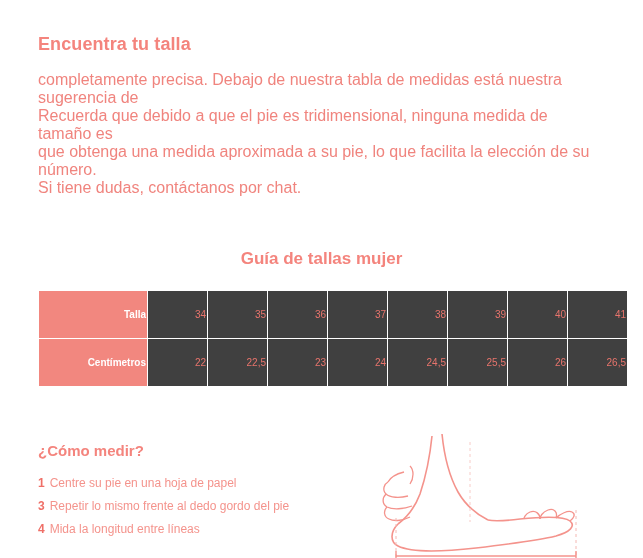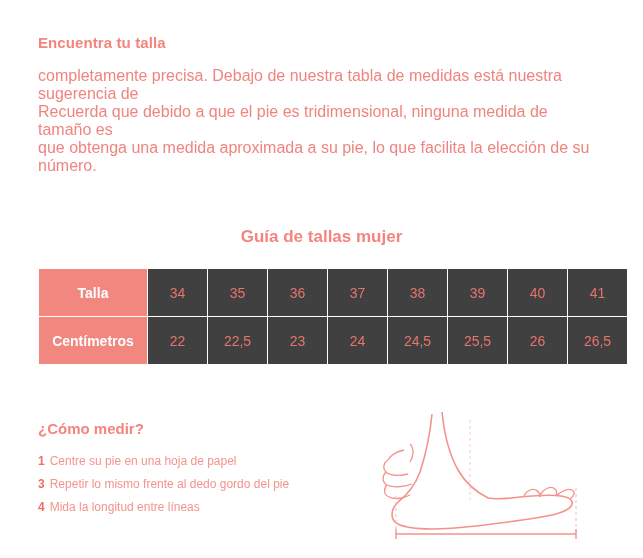--- a/index.html
+++ b/index.html
@@ -15,21 +15,21 @@
     overflow: hidden;
   }
   .page {
     position: relative;
     width: 643px;
     height: 558px;
     box-sizing: border-box;
     padding: 34px 38px 0 38px;
   }
   .heading {
-    font-size: 15px;
+    font-size: 18px;
     font-weight: bold;
     color: #f4847d;
     margin: 0 0 16px 0;
     letter-spacing: 0.1px;
   }
   .intro {
     font-size: 12.5px;
     line-height: 21.5px;
     color: #f4938c;
     max-width: 560px;
@@ -46,23 +46,23 @@
     text-align: center;
   }
   table.size-table {
     border-collapse: collapse;
     width: 567px;
     table-layout: fixed;
   }
   table.size-table td {
     border: 1px solid #ffffff;
     height: 45px;
-    text-align: center;
+    text-align: right;
     vertical-align: middle;
-    font-size: 14px;
+    font-size: 10px;
   }
   td.row-label {
     background: #f2877f;
     color: #ffffff;
     font-weight: bold;
     width: 106px;
     font-size: 11.5px;
   }
   td.cell {
     background: #404040;
@@ -108,20 +108,21 @@
 
 <div class="page">
 
   <div>
     <h1 class="heading">Encuentra tu talla</h1>
     <p class="intro">
       </p>
       <div>completamente precisa. Debajo de nuestra tabla de medidas está nuestra sugerencia de</div>
       <div>Recuerda que debido a que el pie es tridimensional, ninguna medida de tamaño es</div>
       <div>que obtenga una medida aproximada a su pie, lo que facilita la elección de su número.</div>
+      <div>Si tiene dudas, contáctanos por chat.</div>
     <p></p>
   </div>
 
   <div class="section-guide">
     <h2 class="guide-heading">Guía de tallas mujer</h2>
     <table class="size-table">
       <tbody>
         <tr>
           <td class="row-label">Talla</td>
           <td class="cell">34</td>

